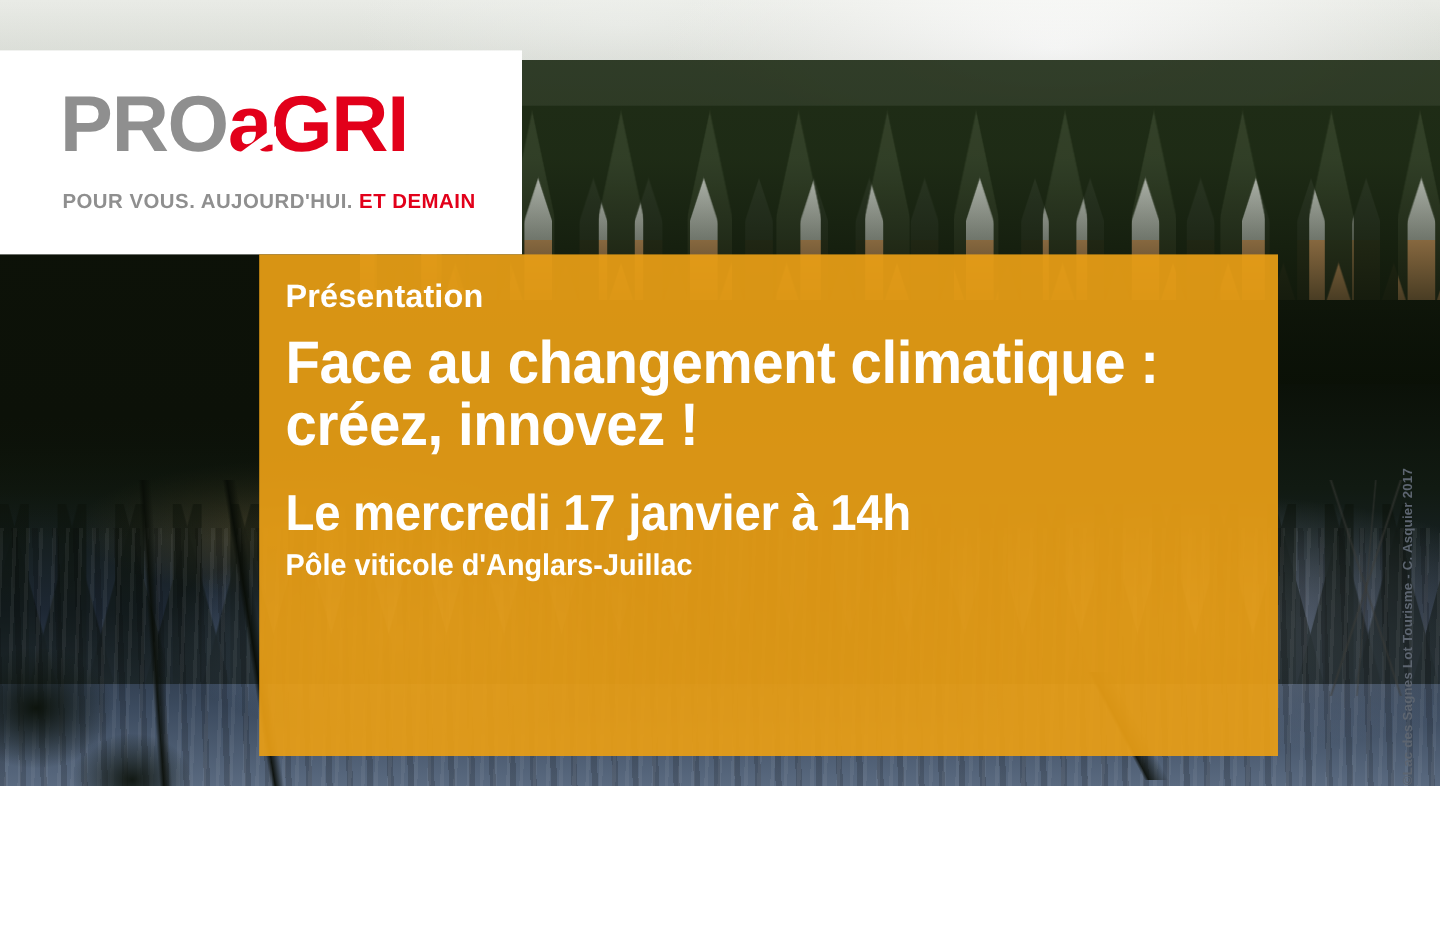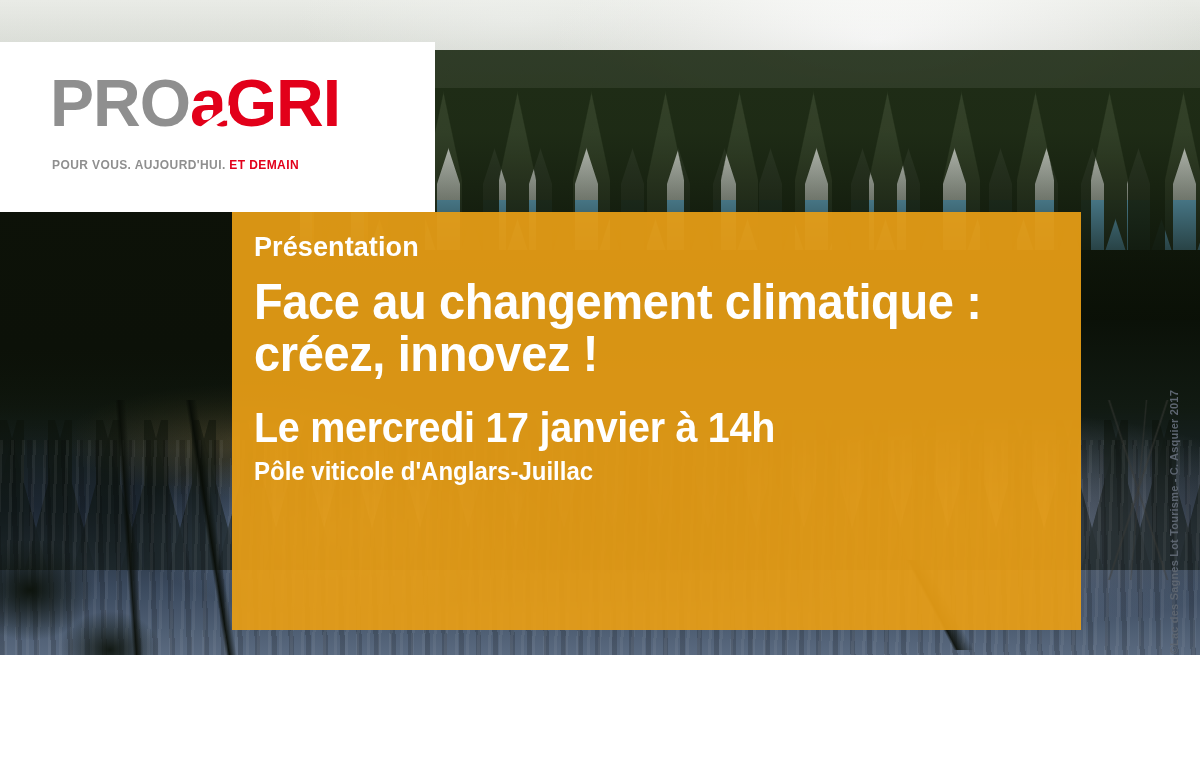--- a/index.html
+++ b/index.html
@@ -6,21 +6,21 @@
   * { margin:0; padding:0; box-sizing:border-box; }
   html,body { background:#ffffff; }
   body {
     width:1200px; height:780px; position:relative; overflow:hidden;
     font-family:"Liberation Sans", sans-serif;
   }
 
   
   #poster {
     position:absolute; left:0; top:0; width:1200px; height:655px;
-    overflow:hidden; background:#7dd3fc;
+    overflow:hidden; background:#fdba74;
   }
 
   
   .photo-sky {
     position:absolute; left:0; top:0; width:1200px; height:200px;
     background:
       radial-gradient(ellipse 420px 130px at 880px 40px, #ffffff 0%, #f2f3f0 45%, rgba(226,229,224,0) 78%),
       radial-gradient(ellipse 300px 90px at 520px 20px, #eef0ec 0%, rgba(222,226,220,0) 75%),
       linear-gradient(180deg,#e9ebe6 0%, #dfe3dc 55%, #cfd5cb 100%);
   }
@@ -131,28 +131,28 @@
     position:relative; display:inline-block; color:#e2001a;
     font-weight:bold;
   }
   .logo-a .swoosh {
     position:absolute; left:10px; bottom:9px; width:30px; height:22px;
     background:#ffffff;
     clip-path:polygon(0% 100%, 100% 0%, 100% 55%, 42% 100%);
   }
   .logo-tag {
     position:absolute; left:52px; top:116px;
-    font-size:12px; font-weight:bold; letter-spacing:.4px; white-space:nowrap;
+    font-size:17px; font-weight:bold; letter-spacing:.4px; white-space:nowrap;
   }
   .tag-grey { color:#8f8f8f; }
   .tag-red  { color:#e2001a; }
 
   
   #orange-panel {
-    position:absolute; left:232px; top:212px; width:849px; height:418px;
+    position:absolute; left:216px; top:212px; width:849px; height:418px;
     background:rgba(232,158,22,0.93);
     padding:20px 4px 0 22px;
     color:#ffffff;
   }
   .kicker {
     font-size:27px; font-weight:bold; letter-spacing:.1px; line-height:1.15;
     margin-bottom:14px;
   }
   .headline {
     font-size:50px; font-weight:bold; line-height:1.03; letter-spacing:-.4px;

